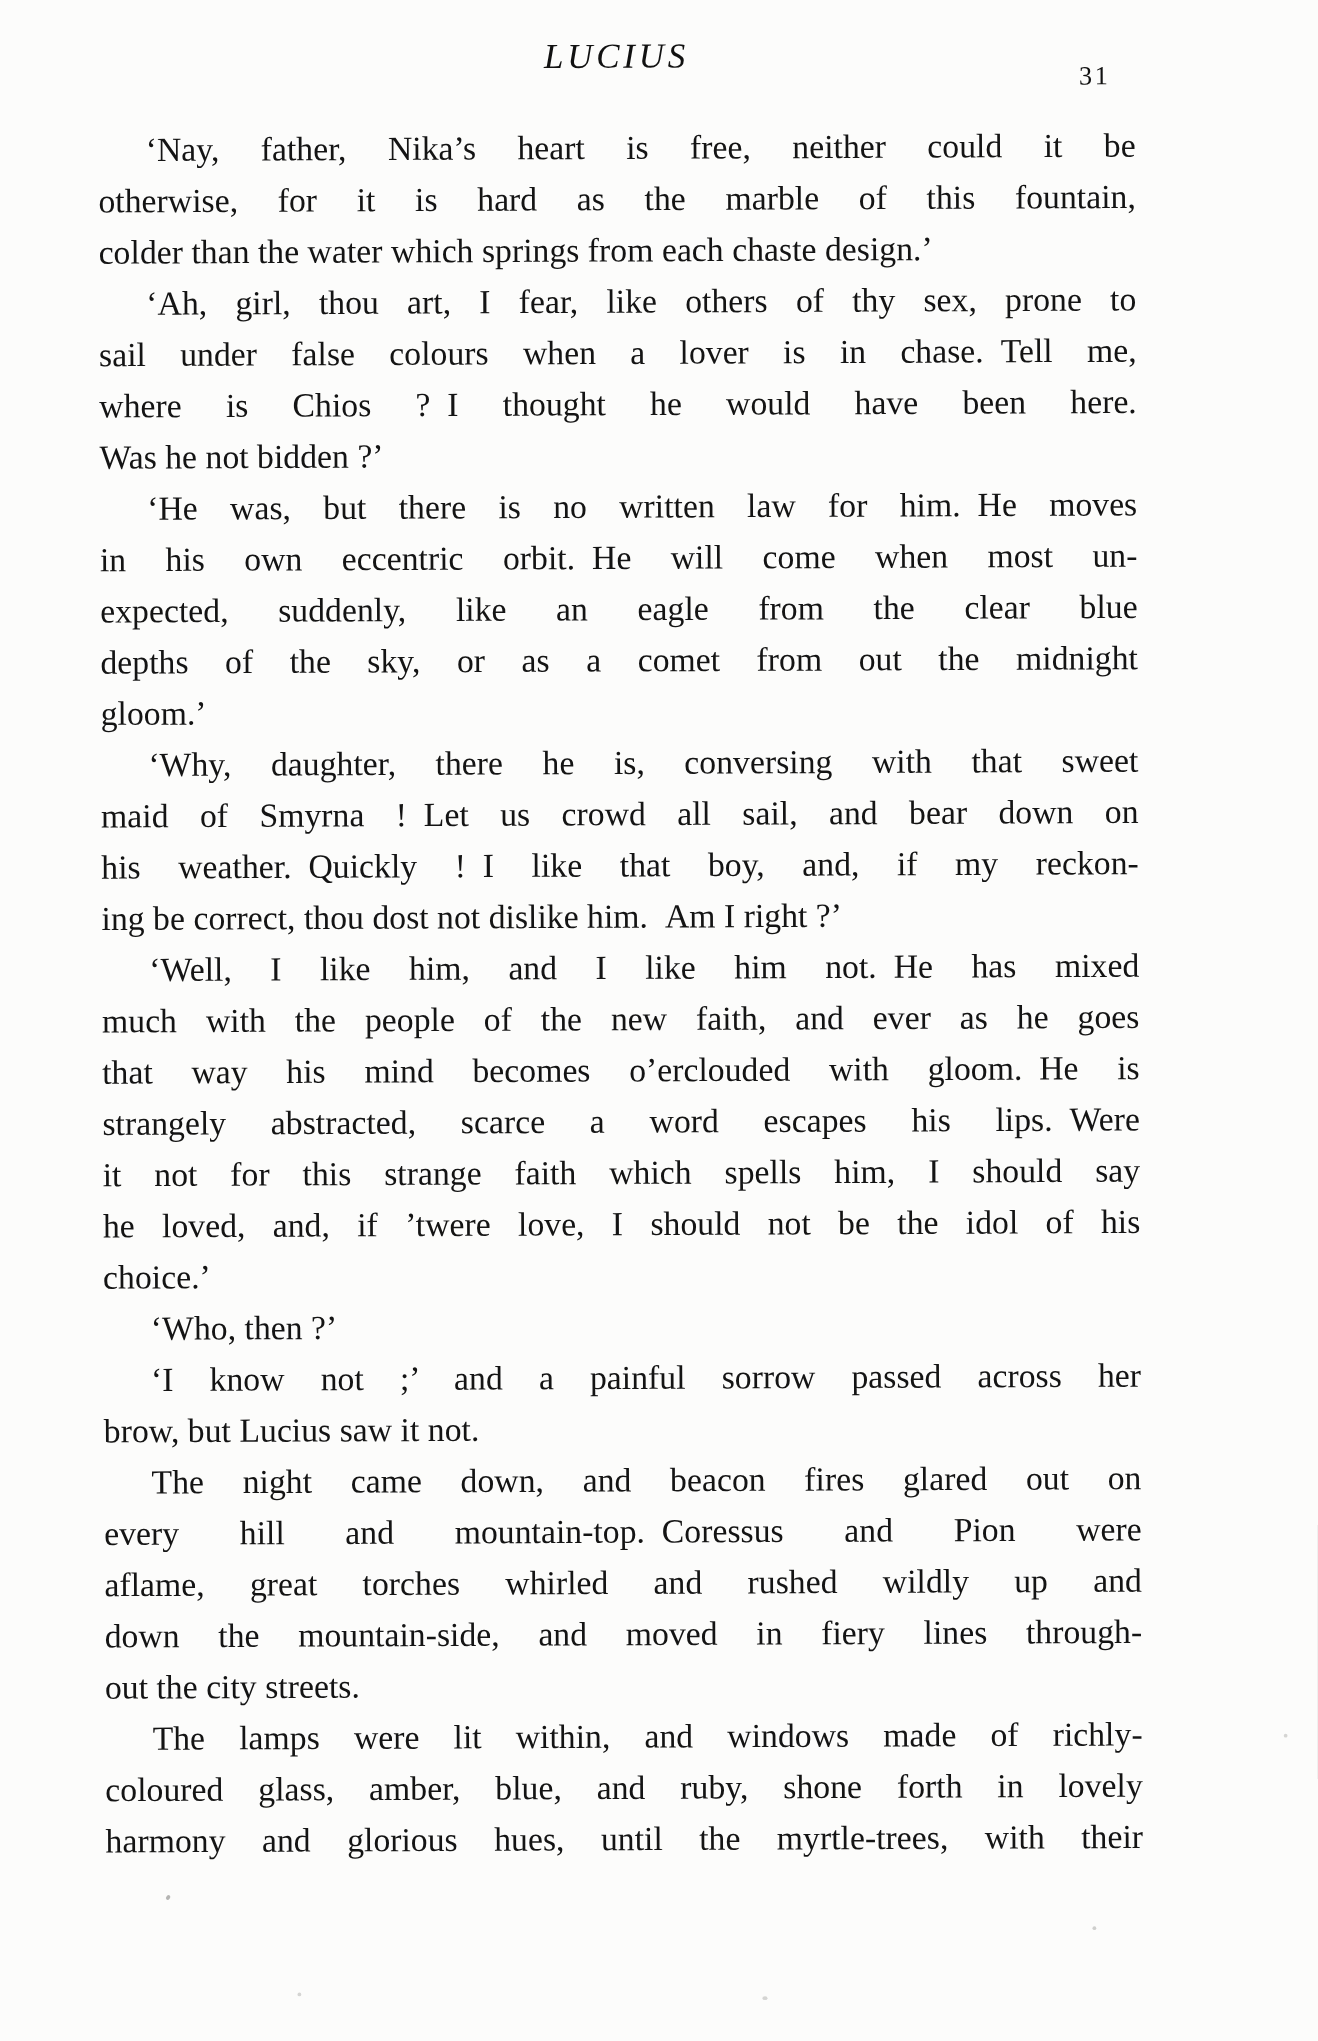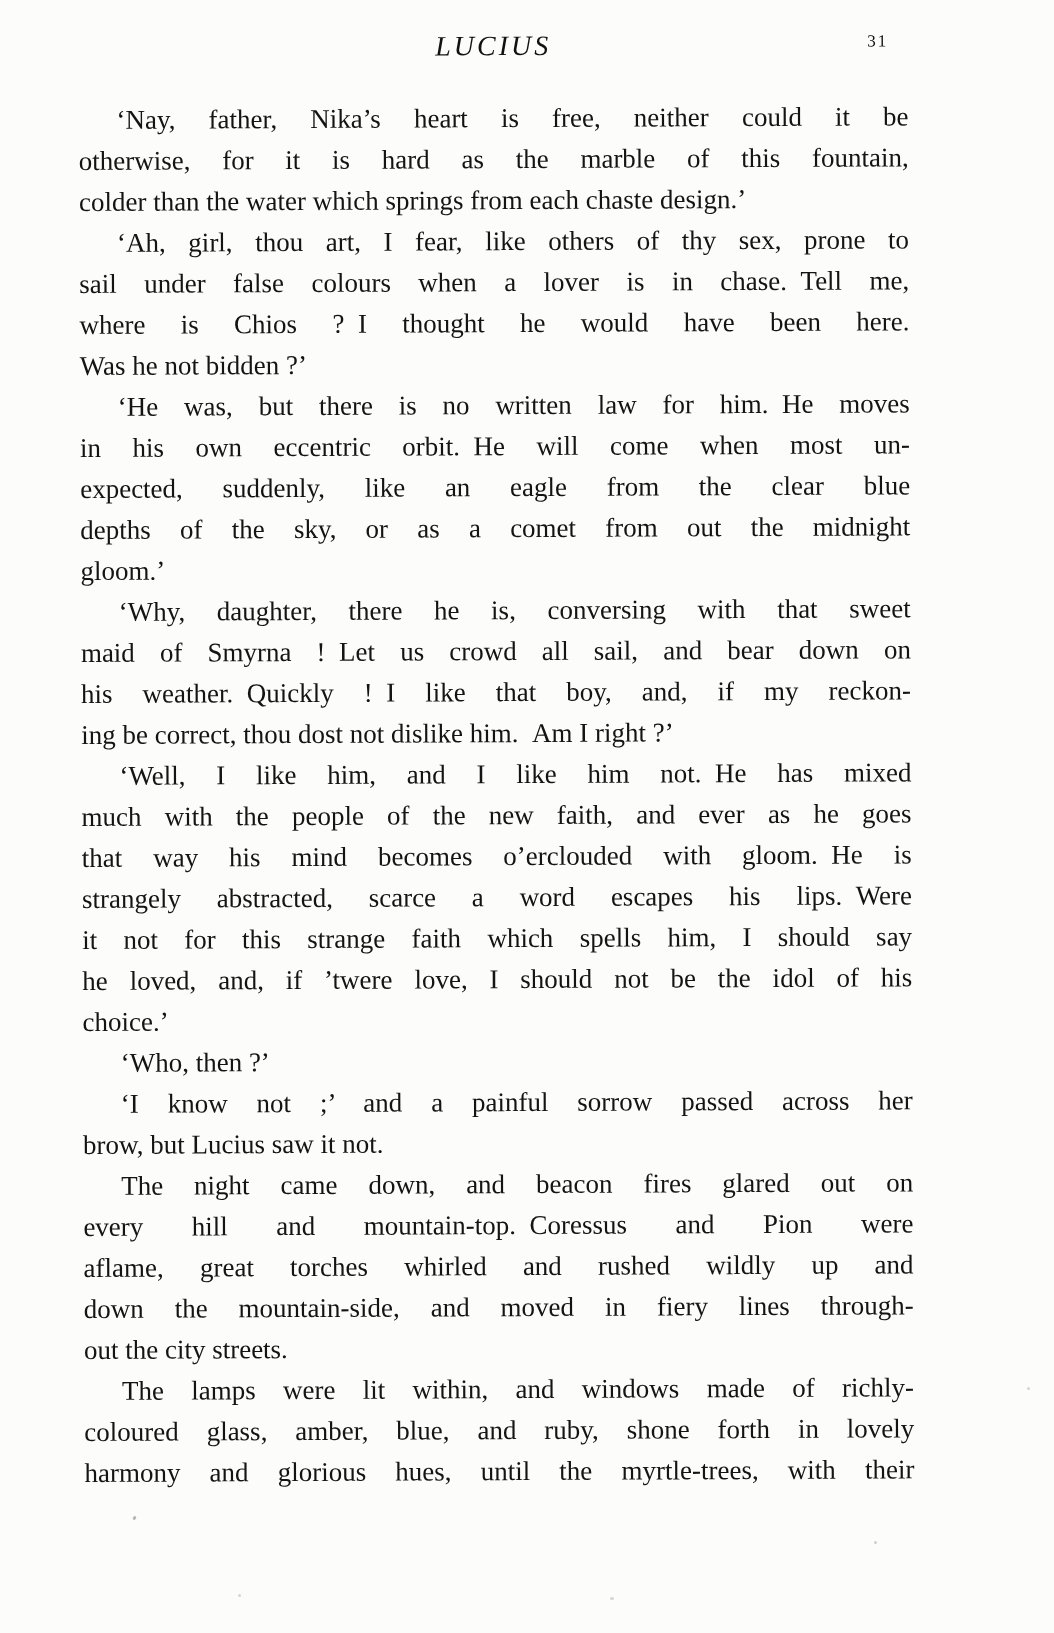--- a/index.html
+++ b/index.html
@@ -36,22 +36,22 @@
     display: block;
     text-align: center;
     font-style: italic;
     font-size: 28px;
     letter-spacing: 3px;
     color: #111;
   }
   .page-number {
     position: absolute;
     right: 20px;
-    top: 3px;
-    font-size: 17px;
+    top: 20px;
+    font-size: 21px;
     letter-spacing: 2px;
     font-variant: small-caps;
     color: #111;
     text-align: center;
   }
   .body-text {
     font-size: 27px;
     line-height: 41px;
     text-rendering: optimizeLegibility;
   }

